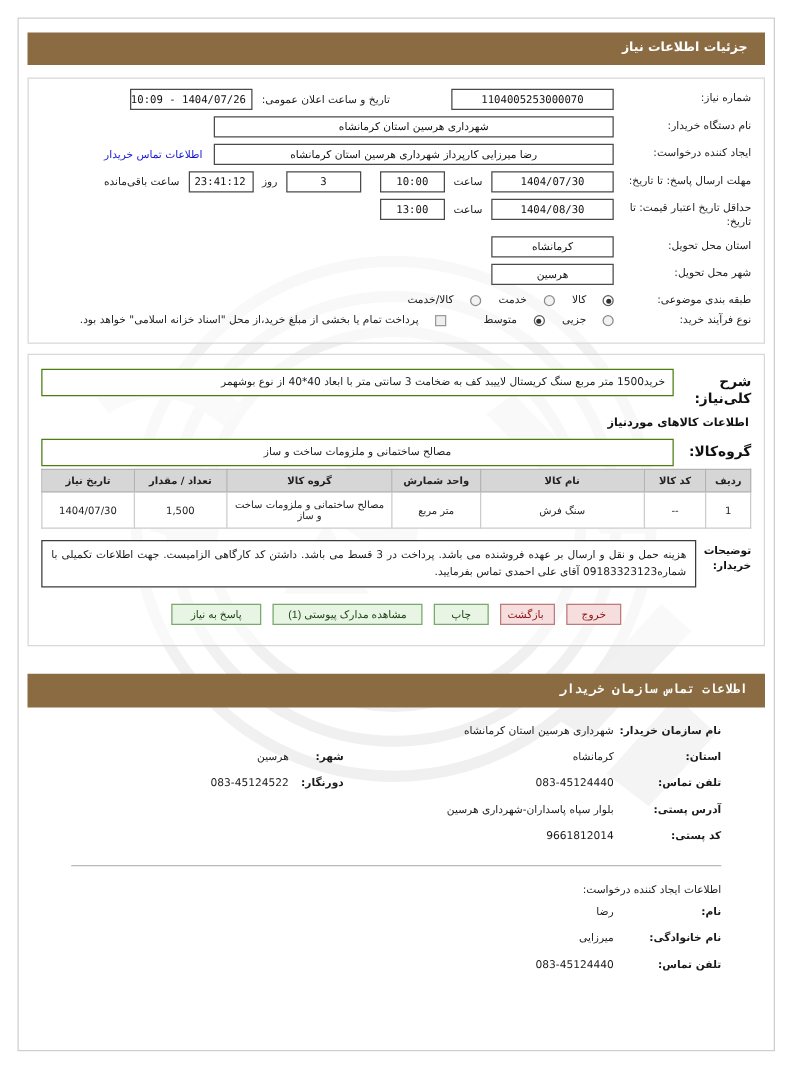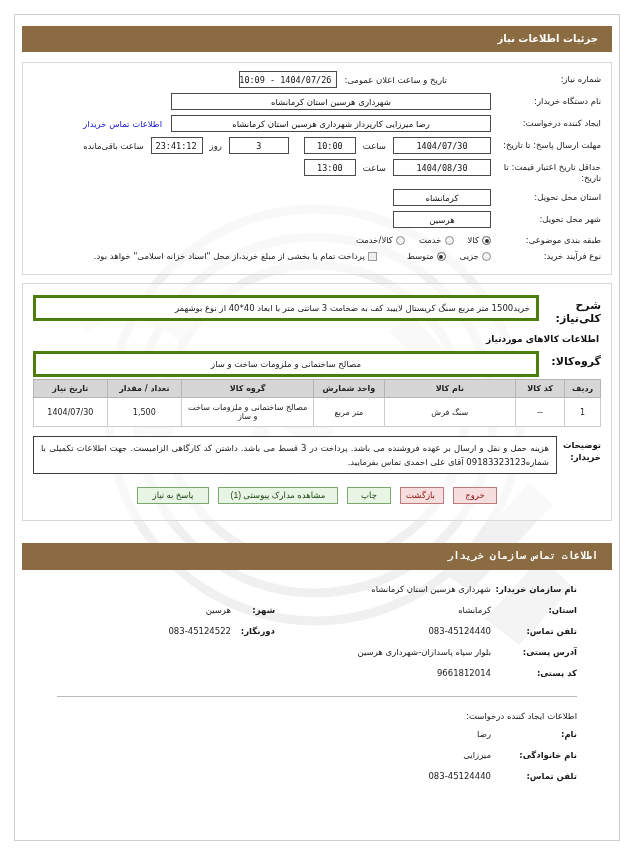--- a/index.html
+++ b/index.html
@@ -107,21 +107,21 @@
   .inline-lbl { font-size: 8.5px; color: #222; padding: 0 2px; }
   .link {
     color: #1414d2;
     font-size: 8.5px;
     text-decoration: none;
     cursor: pointer;
     padding-right: 4px;
   }
 
   
-  .opt { display: inline-flex; align-items: flex-end; gap: 3px; margin-left: 14px; }
+  .opt { display: inline-flex; align-items: flex-end; gap: 13px; margin-left: 14px; }
   .radio {
     width: 9px; height: 9px; border-radius: 50%;
     border: 1px solid #8a8a8a; background: #f2f2f2;
     display: inline-block; position: relative; box-sizing: border-box;
   }
   .radio.on { background: #ffffff; border-color: #5a5a5a; }
   .radio.on::after {
     content: ""; position: absolute; left: 1.5px; top: 1.5px;
     width: 4px; height: 4px; border-radius: 50%; background: #303030;
   }
@@ -131,21 +131,21 @@
   }
   .opt-txt { font-size: 8.5px; color: #222; }
 
   
   .summary-row { display: flex; align-items: flex-start; margin: 3px 0 0 0; }
   .summary-lbl {
     width: 62px; flex: 0 0 62px; text-align: right;
     font-weight: bold; font-size: 11px; padding-top: 4px; color: #111;
   }
   .summary-box {
-    flex: 1 1 auto; border: 3px solid #4d7c0f; background: #fff;
+    flex: 1 1 auto; border: 1px solid #4d7c0f; background: #fff;
     min-height: 19px; font-size: 8.5px; line-height: 16px;
     padding: 2px 6px; text-align: right; box-sizing: border-box;
   }
 
   .subhead {
     font-weight: bold; font-size: 9px; color: #111;
     text-align: right; margin: 9px 0 7px 0; padding-right: 2px;
   }
 
   
@@ -242,20 +242,21 @@
 
     <div class="section-bar">
       <span>جزئیات اطلاعات نیاز</span>
     </div>
 
     <div class="panel">
 
       <div class="frow">
         <div class="flabel">شماره نیاز:</div>
         <div class="fval">
+          <div class="box num w130">1104005253000070</div>
           <div class="inline-lbl" style="margin-right:42px;">تاریخ و ساعت اعلان عمومی:</div>
           <div class="box num w115">1404/07/26 - 10:09</div>
         </div>
       </div>
 
       <div class="frow">
         <div class="flabel">نام دستگاه خریدار:</div>
         <div class="fval">
           <div class="box w320">شهرداری هرسین استان کرمانشاه</div>
         </div>

